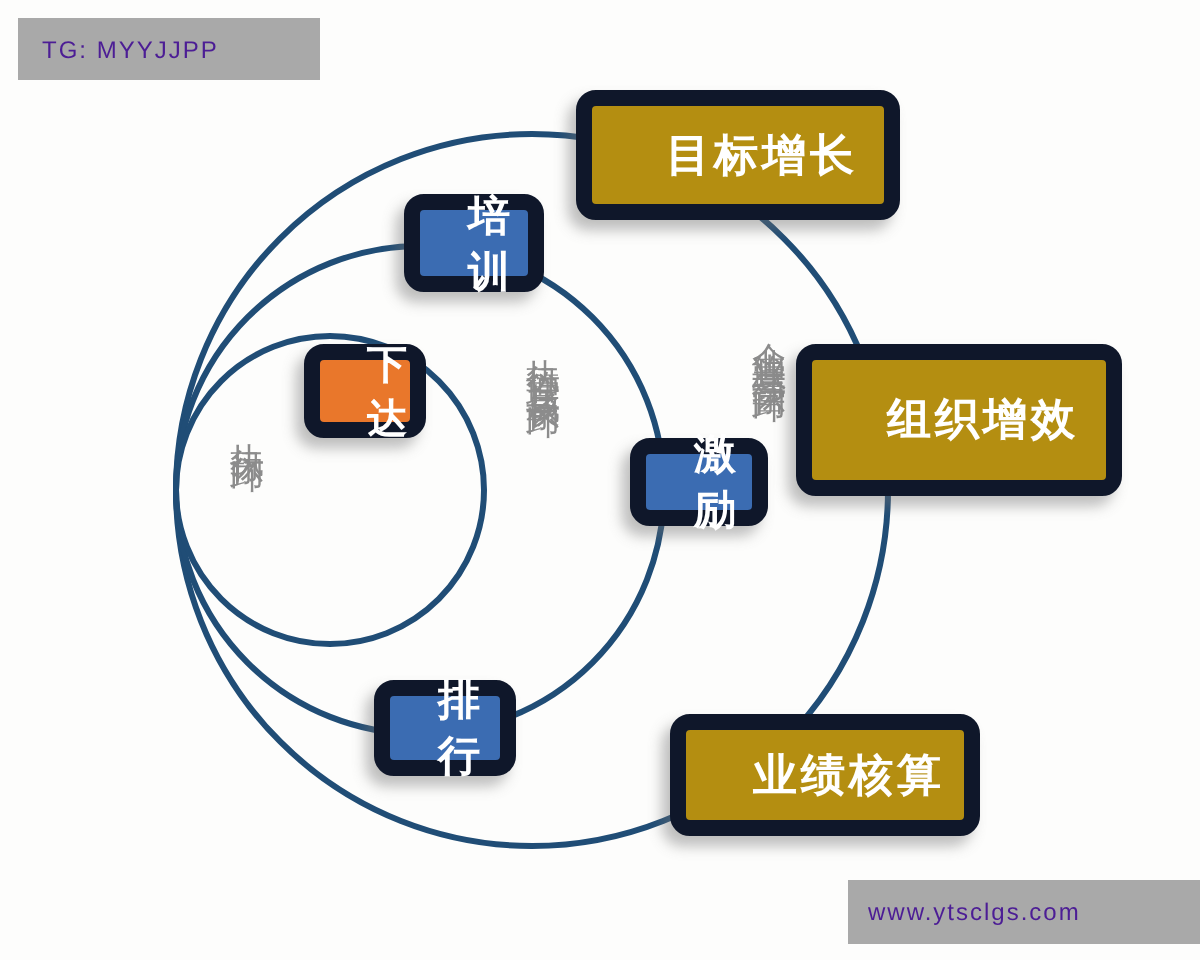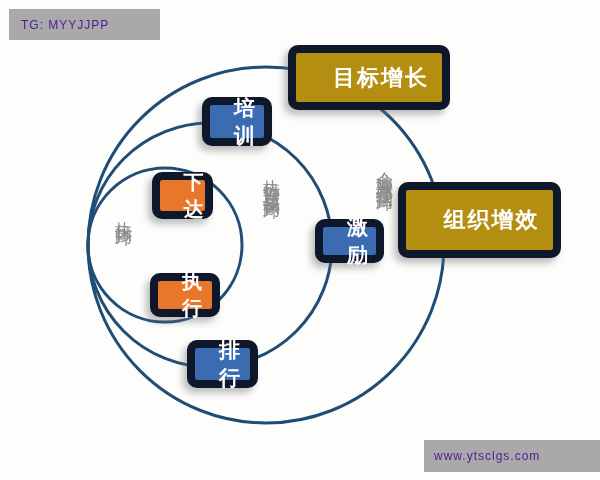--- a/index.html
+++ b/index.html
@@ -95,30 +95,30 @@
 
   <div class="node orange" style="left:152px; top:172px; width:61px; height:47px;">
     <span>下达</span>
   </div>
 
 
   <div class="node blue" style="left:293px; top:219px; width:69px; height:44px;margin-left:22px;">
     <span>激励</span>
   </div>
 
-  <div class="node gold" style="left:398px; top:182px; width:163px; height:76px;">
+  <div class="node gold" style="left:398px; top:172px; width:163px; height:76px;">
     <span>组织增效</span>
   </div>
 
-  <div class="node orange" style="left:150px; top:273px; width:70px; height:44px;">
-    <span>执行</span>
-  </div>
 
   <div class="node blue" style="left:187px; top:340px; width:71px; height:48px;justify-content:flex-end;">
     <span>排行</span>
   </div>
 
+  <div class="node gold" style="left:335px; top:357px; width:155px; height:61px;">
+    <span>业绩核算</span>
+  </div>
 
   <div class="badge tl">TG: MYYJJPP</div>
 
   <div class="badge br">www.ytsclgs.com</div>
 
 </div>
 
 </body></html>

